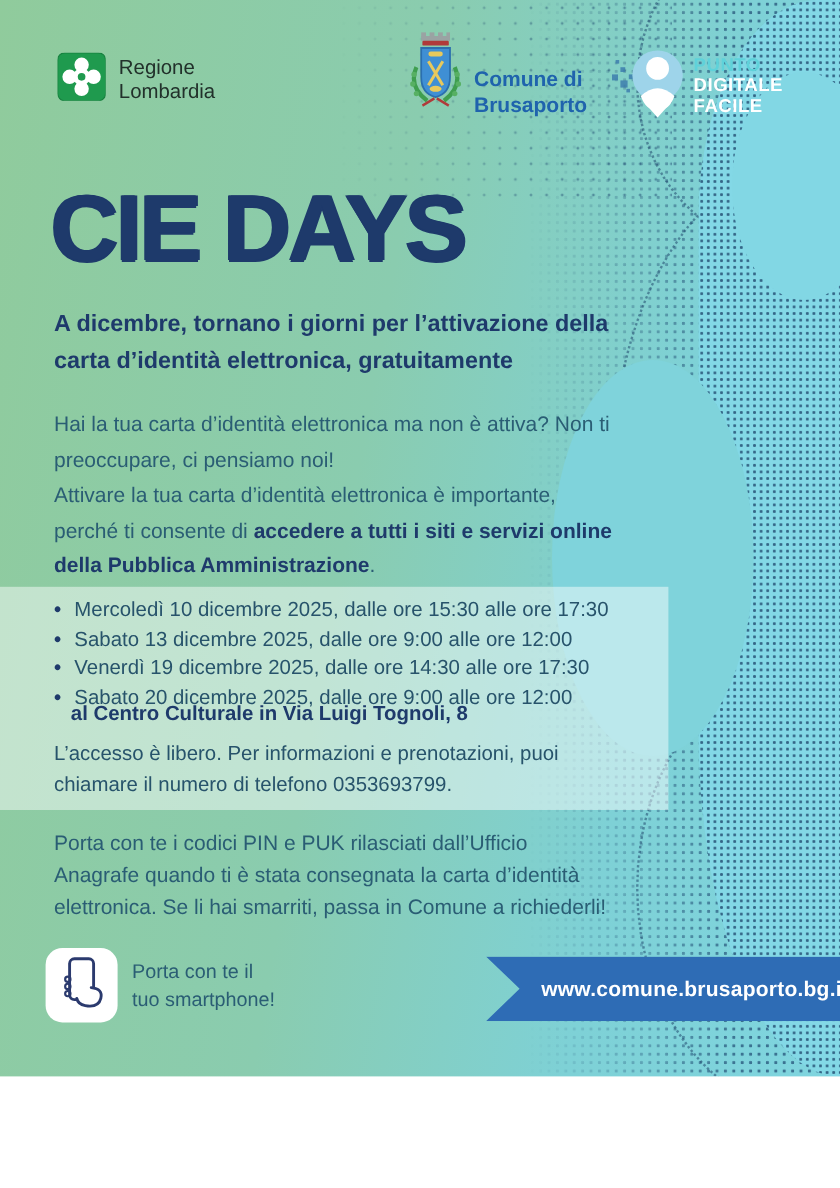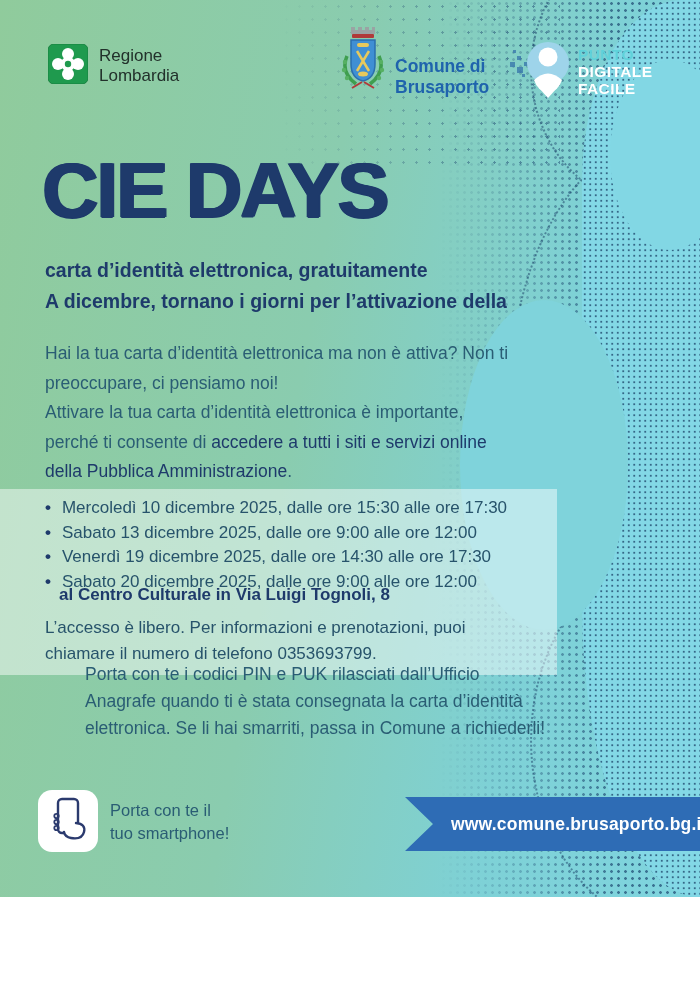--- a/index.html
+++ b/index.html
@@ -47,33 +47,33 @@
   .punto-text .w1{ color:#5fd2da; }
   .punto-text .w2,.punto-text .w3{ color:#ffffff; }
   
   .title{ position:absolute; z-index:3; left:42px; top:150px; font-size:78px; line-height:80px;
     font-weight:bold; letter-spacing:-2px; color:#1e3a6b;
     text-shadow:1.5px 0 0 #1e3a6b, -1px 0 0 #1e3a6b, 0 1px 0 #1e3a6b; }
   .subtitle{ position:absolute; z-index:3; left:45px; top:255px; font-size:19.5px; line-height:31px;
     font-weight:bold; color:#1e3a6b; white-space:nowrap; }
   .intro{ position:absolute; z-index:3; left:45px; top:339px; font-size:17.5px; line-height:29.5px;
     color:#2a5d74; white-space:nowrap; }
-  .b{ font-weight:normal; color:#1e3a6b; }
+  .b{ font-weight:bold; color:#1e3a6b; }
   
   .band{ position:absolute; z-index:2; left:0; top:489px; width:557px; height:186px;
     background:rgba(255,255,255,.47); }
   .schedule{ position:absolute; z-index:3; left:45px; top:496px; font-size:17px; line-height:24.5px;
     color:#27536b; white-space:nowrap; list-style:none; }
   .schedule li::before{ content:"•"; color:#1e3a6b; font-weight:bold; margin-right:11px; }
   .location{ position:absolute; z-index:3; left:59px; top:585px; font-size:17px; font-weight:bold;
     color:#1e3a6b; white-space:nowrap; }
   .access{ position:absolute; z-index:3; left:45px; top:615px; font-size:17px; line-height:26px;
     color:#27536b; white-space:nowrap; }
-  .pinpuk{ position:absolute; z-index:3; left:45px; top:661px; font-size:17.5px; line-height:27px;
-    color:#2a5d74; white-space:nowrap;margin-left:40px; }
+  .pinpuk{ position:absolute; z-index:3; left:45px; top:689px; font-size:17.5px; line-height:27px;
+    color:#2a5d74; white-space:nowrap; }
   
   .phone-box{ position:absolute; z-index:3; left:38px; top:790px; width:60px; height:62px;
     background:#ffffff; border-radius:14px; display:flex; align-items:center; justify-content:center; }
   .phone-note{ position:absolute; z-index:3; left:110px; top:799px; font-size:16.5px; line-height:23px;
     color:#2a5d74; white-space:nowrap; }
   .ribbon{ position:absolute; z-index:3; left:405px; top:797px; width:295px; height:54px;
     background:#2e6cb5; clip-path:polygon(0 0,100% 0,100% 100%,0 100%,28px 50%);
     color:#fff; font-weight:bold; font-size:17.5px; line-height:54px; padding-left:46px;
     letter-spacing:.2px; white-space:nowrap; }
   
@@ -173,22 +173,22 @@
     <div class="punto-text">
       <div class="w1">PUNTO</div>
       <div class="w2">DIGITALE</div>
       <div class="w3">FACILE</div>
     </div>
   </div>
 
   <h1 class="title">CIE DAYS</h1>
 
   <div class="subtitle">
+    <div>A dicembre, tornano i giorni per l’attivazione della</div>
     <div>carta d’identità elettronica, gratuitamente</div>
-    <div>A dicembre, tornano i giorni per l’attivazione della</div>
   </div>
 
   <div class="intro">
     <div><span>Hai la tua carta d’identità elettronica ma non è attiva? Non ti</span><span class="b"></span><span></span></div>
     <div><span>preoccupare, ci pensiamo noi!</span><span class="b"></span><span></span></div>
     <div><span>Attivare la tua carta d’identità elettronica è importante,</span><span class="b"></span><span></span></div>
     <div><span>perché ti consente di </span><span class="b">accedere a tutti i siti e servizi online</span><span></span></div>
     <div><span></span><span class="b">della Pubblica Amministrazione</span><span>.</span></div>
   </div>
 

